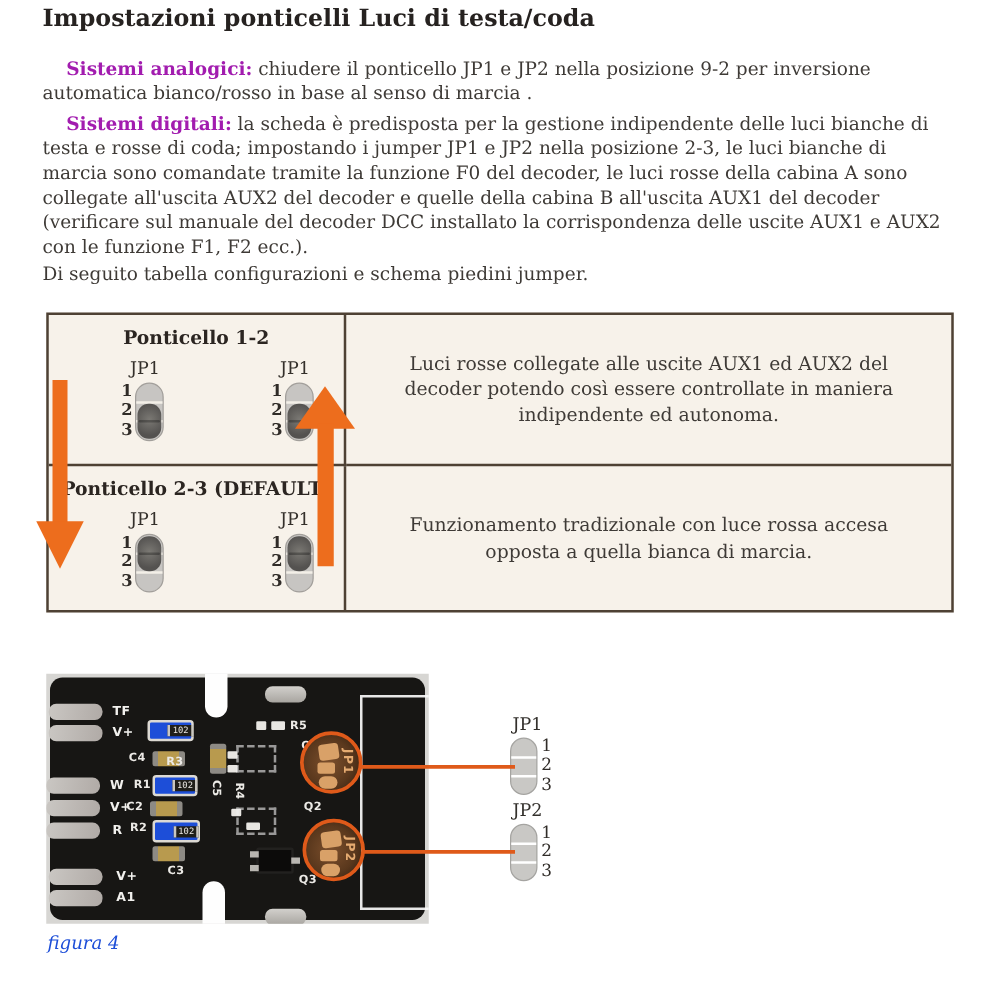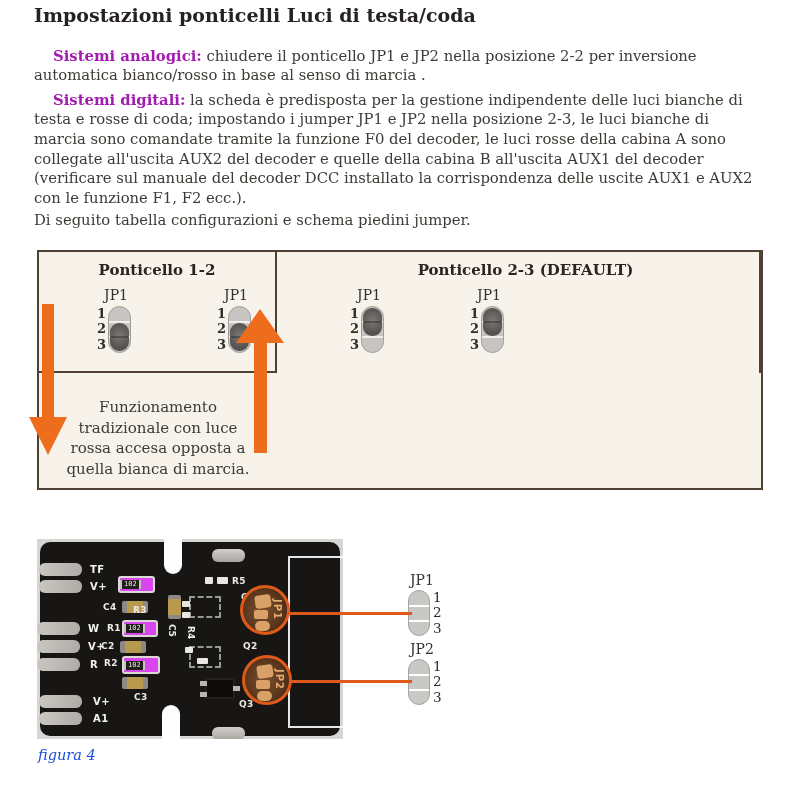--- a/index.html
+++ b/index.html
@@ -12,21 +12,21 @@
   .para{position:absolute;left:34px;width:731px;font-size:14.8px;line-height:19.6px;
         color:#3e3a36;text-indent:19px;}
   .para b{font-weight:700;color:#a21caf;}
   #para-analog{top:31px;}
   #para-digital{top:75px;}
   #para-intro{top:195px;text-indent:0;}
 
   
   #cfg-table{position:absolute;left:37px;top:250px;width:726px;height:240px;
              background:#f7f2ea;border:2px solid #4e4134;box-sizing:border-box;
-             display:grid;grid-template-columns:238px 1fr;grid-template-rows:121px 1fr;gap:15px;}
+             display:grid;grid-template-columns:238px 1fr;grid-template-rows:121px 1fr;}
   .cell{position:relative;box-sizing:border-box;}
   .c-left{border-right:2px solid #4e4134;}
   .r-top{border-bottom:2px solid #4e4134;}
   .row-title{position:absolute;top:9px;left:0;right:0;text-align:center;
              font-weight:700;font-size:15px;color:#2b2521;}
   .desc{display:flex;align-items:center;justify-content:center;height:100%;
         padding:0 25px;text-align:center;font-size:15px;line-height:20.5px;color:#3e3a36;}
 
   
   .jgroup{position:absolute;top:35px;width:40px;}
@@ -68,22 +68,22 @@
         background:linear-gradient(#d2d0cc,#a8a5a0);}
   #pad-tr{left:175px;top:10px;} #pad-br{left:175px;top:188px;}
   .lpad{position:absolute;width:43px;height:13px;border-radius:6px;z-index:2;
         background:linear-gradient(100deg,#cac7c3,#b0aaa6);}
   .plabel{position:absolute;z-index:3;font-family:"DejaVu Sans",sans-serif;font-weight:700;
           font-size:10px;letter-spacing:.4px;color:#f2f1ee;}
   .clabel{position:absolute;z-index:3;font-family:"DejaVu Sans",sans-serif;font-weight:700;
           font-size:9px;letter-spacing:.3px;color:#eceae6;}
   .vlabel{position:absolute;z-index:3;font-family:"DejaVu Sans",sans-serif;font-weight:700;
           font-size:9px;color:#eceae6;writing-mode:vertical-rl;}
-  .res{position:absolute;z-index:2;background:#d946ef;border:2px solid #dcd9d3;border-radius:3px;
-       display:flex;align-items:center;box-sizing:border-box;}
+  .res{position:absolute;z-index:2;background:#1d4ed8;border:2px solid #dcd9d3;border-radius:3px;
+       display:flex;align-items:center;justify-content:center;box-sizing:border-box;padding-left:16px;}
   .res span{color:#e9e7e3;font-family:"DejaVu Sans Mono",monospace;font-size:7px;line-height:1;
             background:#201f1a;padding:1px 2px;border-left:2px solid #c9c6c0;border-right:2px solid #c9c6c0;}
   .cap-c{position:absolute;z-index:2;border-radius:2px;
          background:linear-gradient(90deg,#8d8a84 0 18%,#b89a4e 18% 82%,#8d8a84 82% 100%);}
   .cap-v{background:linear-gradient(180deg,#8d8a84 0 18%,#b89a4e 18% 82%,#8d8a84 82% 100%);}
   .mpad{position:absolute;z-index:2;background:#e8e6e2;border-radius:1px;}
   .bracket{position:absolute;z-index:2;width:28px;height:18px;
            border:2px dashed rgba(240,240,240,.6);background:transparent;}
   #q3-body{position:absolute;z-index:2;left:168px;top:139px;width:30px;height:21px;
            background:#0c0b0a;border:2px solid #22211f;border-radius:2px;box-sizing:border-box;}
@@ -121,21 +121,21 @@
 
   #figcap{position:absolute;left:38px;top:747px;font-style:italic;font-size:14.5px;color:#1d4ed8;}
 </style>
 </head>
 <body>
 
 <div id="page">
 
   <div class="doc-heading">Impostazioni ponticelli Luci di testa/coda</div>
 
-  <p class="para" id="para-analog"><b>Sistemi analogici:</b><span> chiudere il ponticello JP1 e JP2 nella posizione 2-2 per inversione automatica bianco/rosso in base al senso di marcia .</span></p>
+  <p class="para" id="para-analog"><b>Sistemi analogici:</b><span> chiudere il ponticello JP1 e JP2 nella posizione 9-2 per inversione automatica bianco/rosso in base al senso di marcia .</span></p>
 
   <p class="para" id="para-digital"><b>Sistemi digitali:</b><span> la scheda è predisposta per la gestione indipendente delle luci bianche di testa e rosse di coda; impostando i jumper JP1 e JP2 nella posizione 2-3, le luci bianche di marcia sono comandate tramite la funzione F0 del decoder, le luci rosse della cabina A sono collegate all'uscita AUX2 del decoder e quelle della cabina B all'uscita AUX1 del decoder (verificare sul manuale del decoder DCC installato la corrispondenza delle uscite AUX1 e AUX2 con le funzione F1, F2 ecc.).</span></p>
 
   <p class="para" id="para-intro"><span>Di seguito tabella configurazioni e schema piedini jumper.</span></p>
 
   <div id="cfg-table">
 
     <div class="cell c-left r-top">
       <div class="row-title">Ponticello 1-2</div>
 
@@ -165,20 +165,23 @@
           </div>
           <div class="jpill cap-low">
             <i class="sep sep1"></i>
               <i class="sep sep2"></i>
               <i class="jcap"></i>
           </div>
         </div>
       </div>
     </div>
 
+    <div class="cell r-top">
+      <div class="desc">Luci rosse collegate alle uscite AUX1 ed AUX2 del decoder potendo così essere controllate in maniera indipendente ed autonoma.</div>
+    </div>
 
     <div class="cell c-left">
       <div class="row-title">Ponticello 2-3 (DEFAULT)</div>
 
       <div class="jgroup jg1">
         <div class="jlabel">JP1</div>
         <div class="jbody">
           <div class="jnums">
             <span>1</span>
             <span>2</span>

